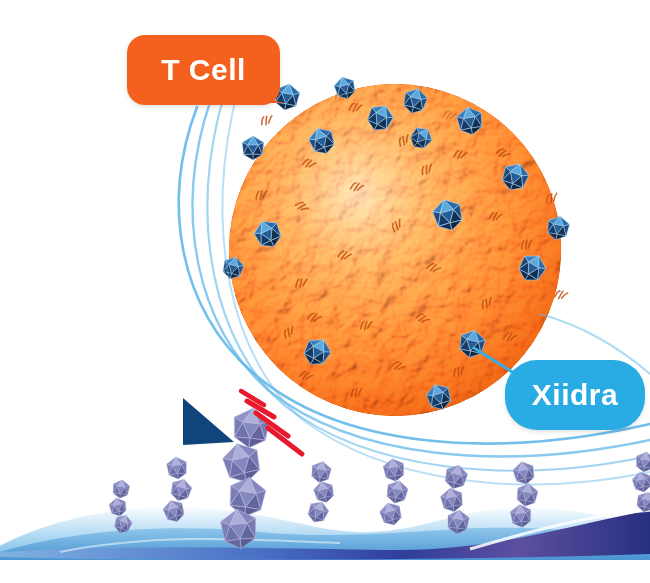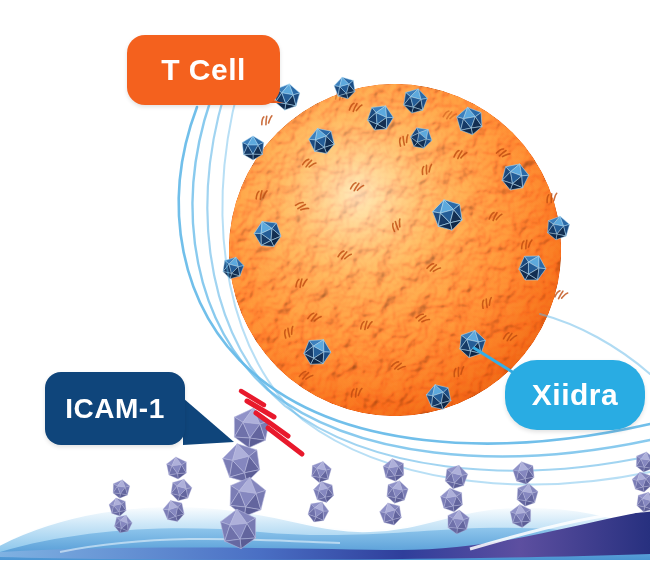--- a/index.html
+++ b/index.html
@@ -230,21 +230,18 @@
 
     <path d="M256,74 C260,93 269,100 284,103 L256,103 Z" fill="#F4611E"></path>
     <path d="M183,398 L234,442 L183,445 Z" fill="#0F457B"></path>
     <path d="M474,348 L514,373" stroke="#35aee5" stroke-width="3" stroke-linecap="round" fill="none"></path>
   </svg>
 
   <div class="callout callout-tcell">
     <span>T Cell</span>
   </div>
 
-  <div class="callout callout-icam">
-    <span>ICAM-1</span>
-  </div>
 
   <div class="callout callout-xiidra">
     <span>Xiidra</span>
   </div>
 
 </div>
 
 </body></html>

